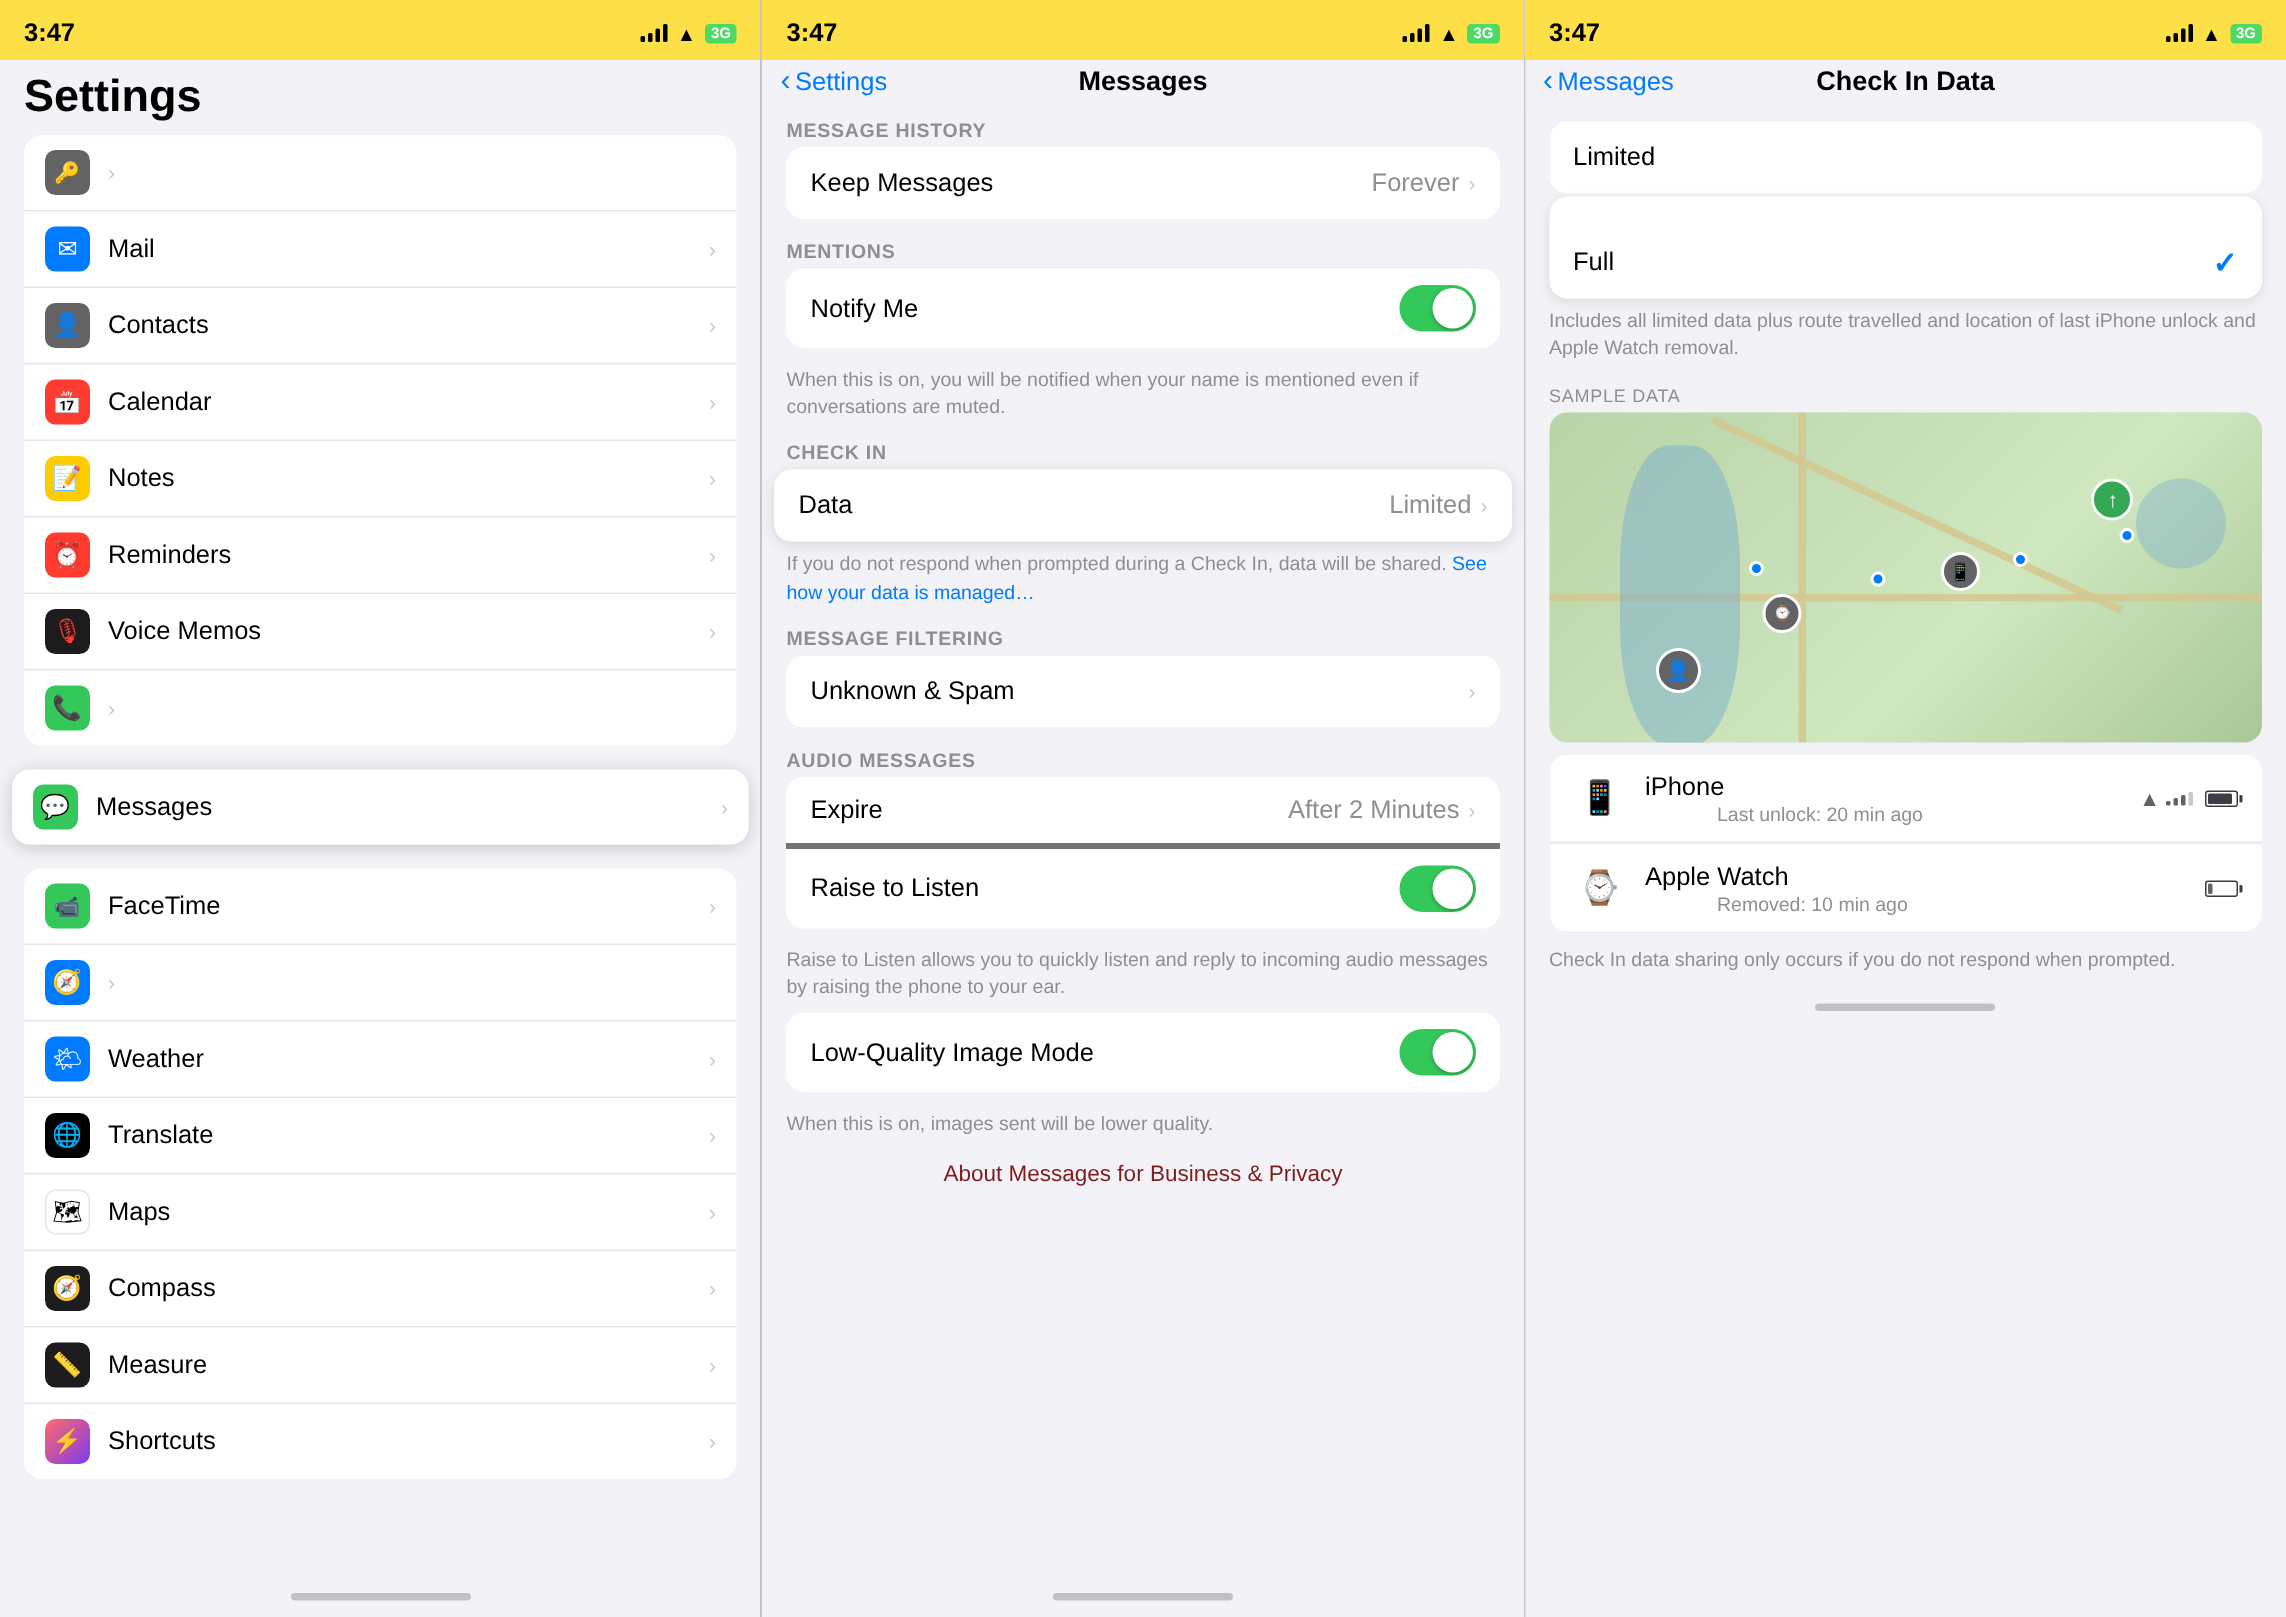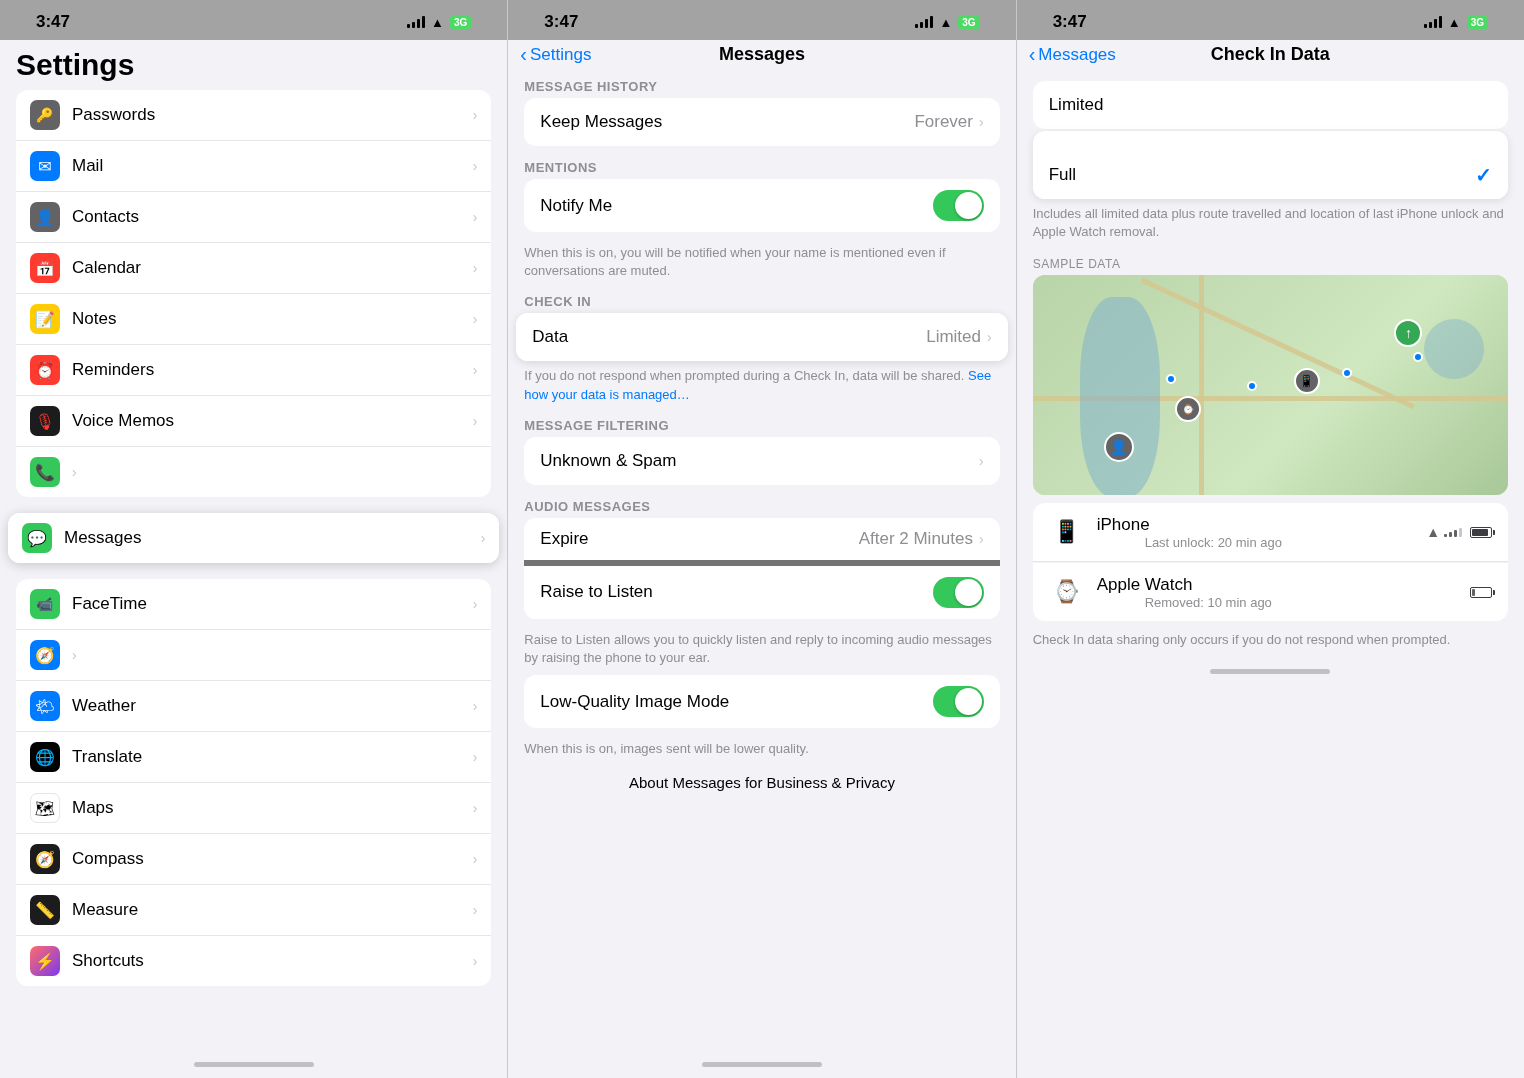--- a/index.html
+++ b/index.html
@@ -23,22 +23,22 @@
     }
     .phone-panel + .phone-panel {
       border-left: 1px solid #c8c8cc;
     }
 
     
     .status-bar {
       display: flex;
       justify-content: space-between;
       align-items: center;
-      padding: 12px 36px 8px;
-      background: #a3a3a3;
+      padding: 12px 16px 8px;
+      background: #fde047;
     }
     .status-time {
       font-size: 17px;
       font-weight: 600;
       color: #000;
     }
     .status-icons {
       display: flex;
       align-items: center;
       gap: 6px;
@@ -105,21 +105,21 @@
       background: #fff;
       border-radius: 12px;
       margin: 0 16px 8px;
       overflow: hidden;
     }
     .list-item {
       display: flex;
       align-items: center;
       padding: 11px 16px;
       background: #fff;
-      border-bottom: 6px solid #737373;
+      border-bottom: 4px solid #737373;
       min-height: 48px;
     }
     .list-item:last-child {
       border-bottom: none;
     }
     .list-item-icon {
       width: 30px;
       height: 30px;
       border-radius: 7px;
       margin-right: 12px;
@@ -315,21 +315,21 @@
       color: #8e8e93;
       text-transform: uppercase;
       letter-spacing: 0.5px;
       padding: 8px 16px 4px;
     }
 
     
     .about-link {
       text-align: center;
       padding: 8px;
-      color: #000000;
+      color: #7f1d1d;
       font-size: 15px;
     }
 
     .bottom-footer-text {
       font-size: 13px;
       color: #8e8e93;
       padding: 8px 16px;
       line-height: 1.4;
     }
   </style>
@@ -354,21 +354,20 @@
 
   <div class="panel1-title">Settings</div>
 
   <div class="panel1-list">
     <div class="panel1-list-group">
 
       <div class="panel1-list-item">
         <div class="list-item-icon icon-passwords">
           <span style="color:#fff;font-size:14px">🔑</span>
         </div>
-        <span class="list-item-label">Passwords</span>
         <span class="list-item-chevron">›</span>
       </div>
 
       <div class="panel1-list-item">
         <div class="list-item-icon icon-mail">
           <span style="color:#fff;font-size:16px">✉</span>
         </div>
         <span class="list-item-label">Mail</span>
         <span class="list-item-chevron">›</span>
       </div>

